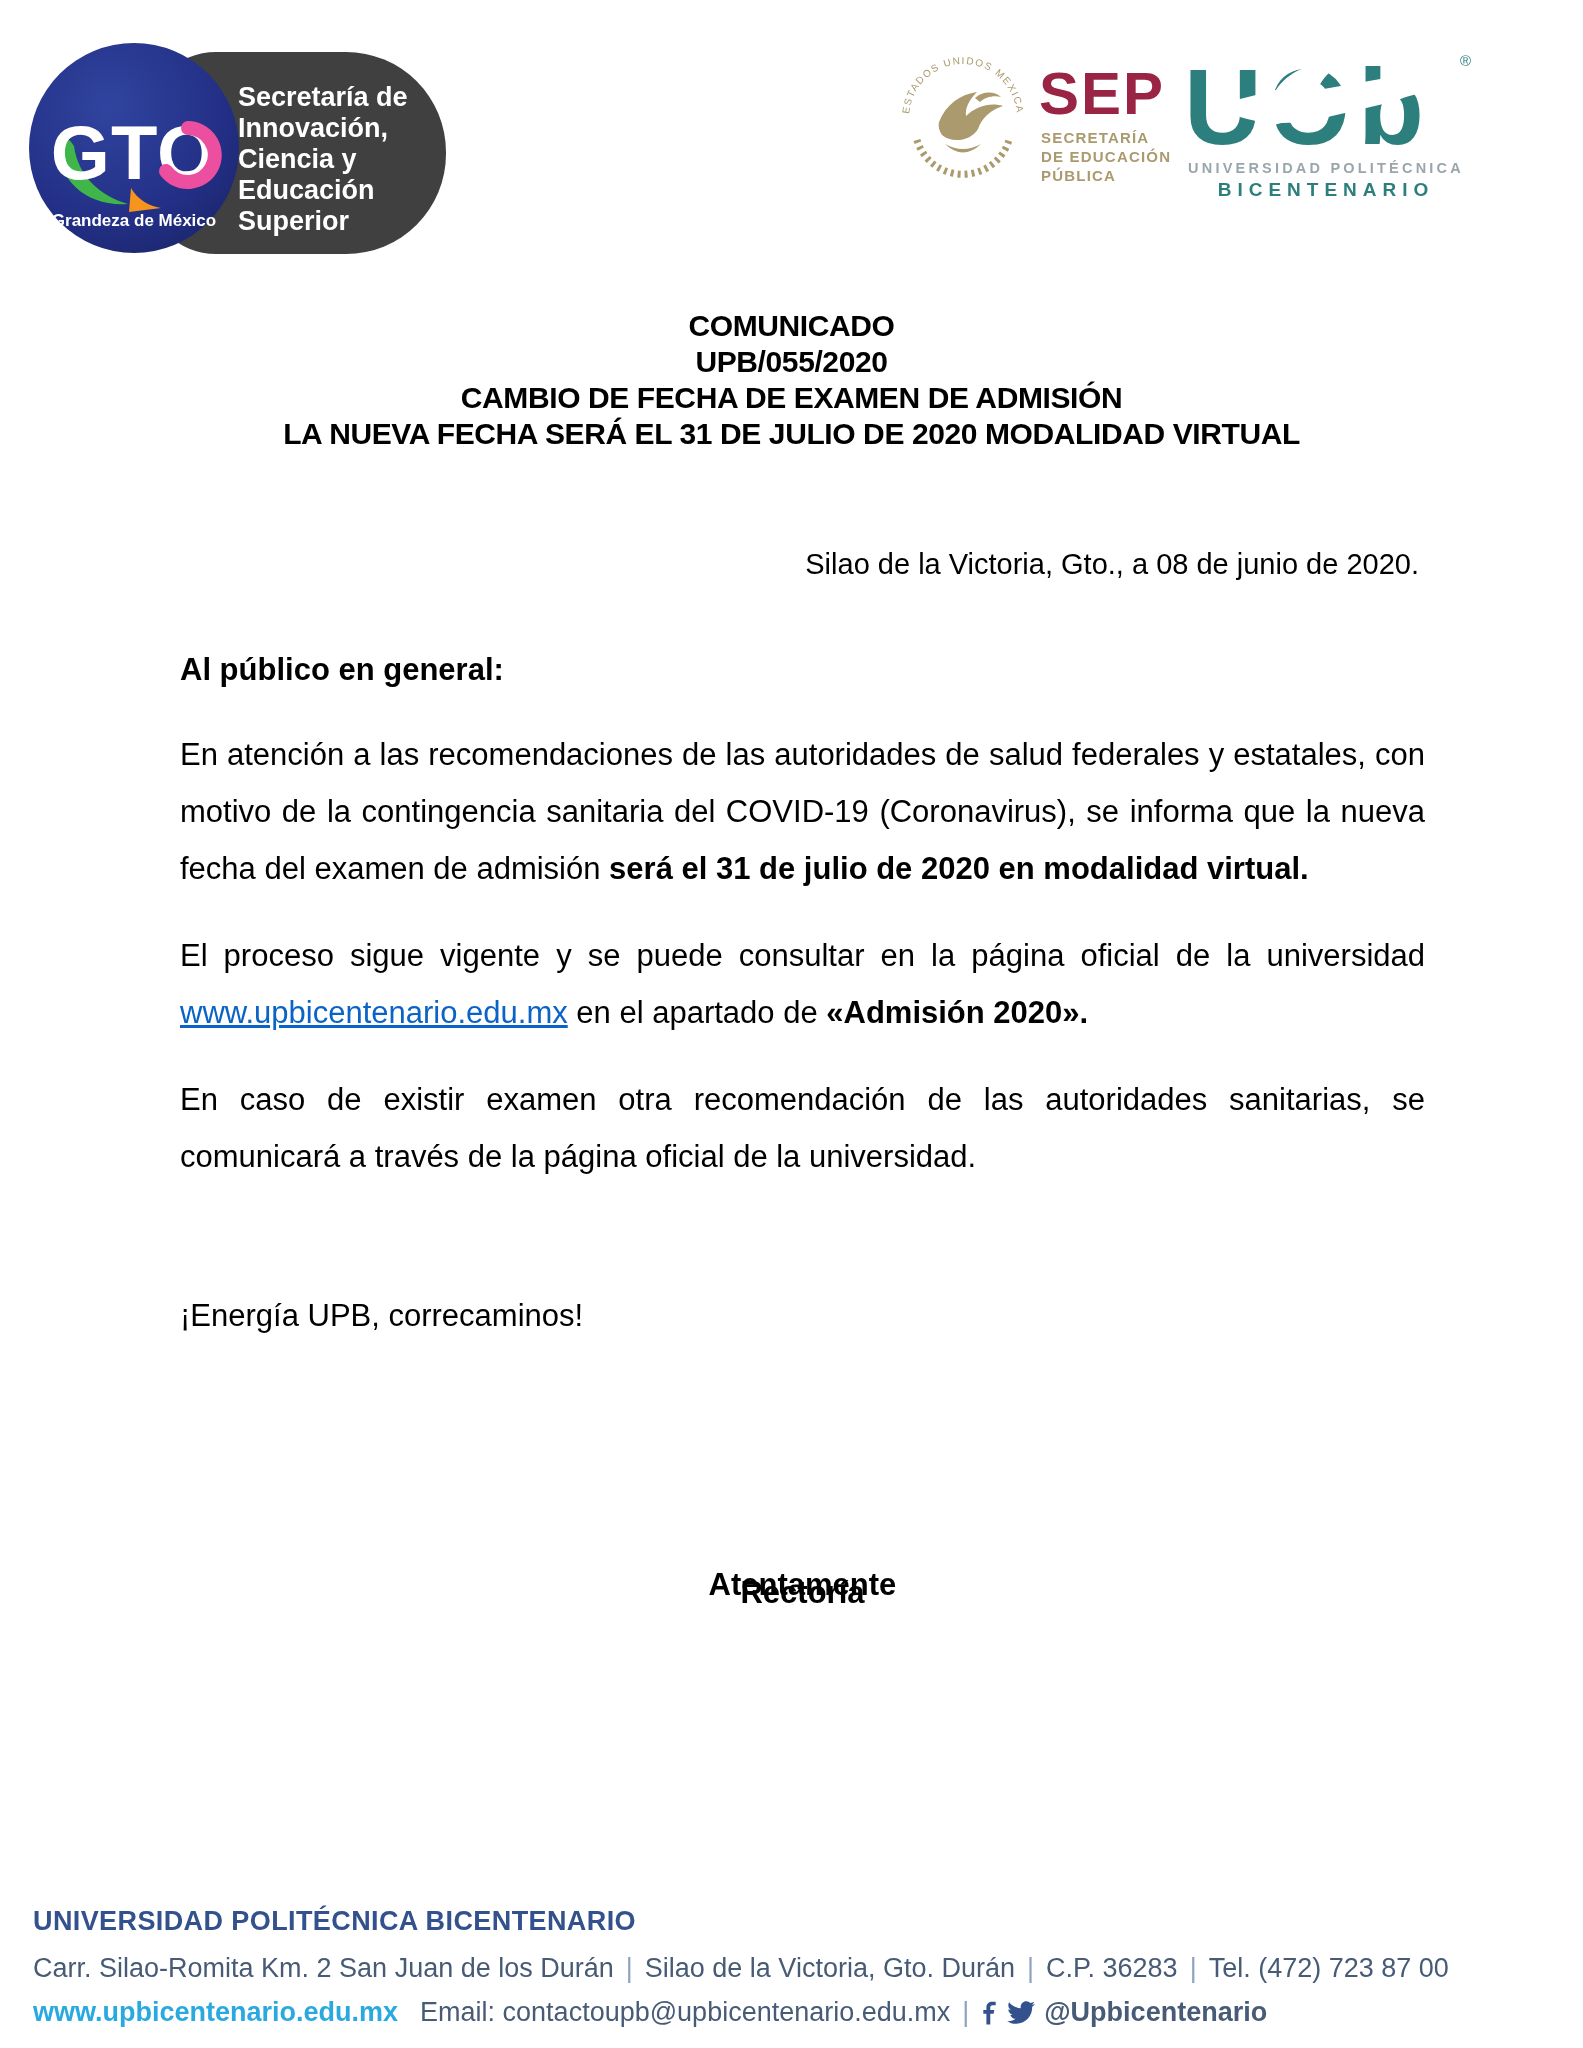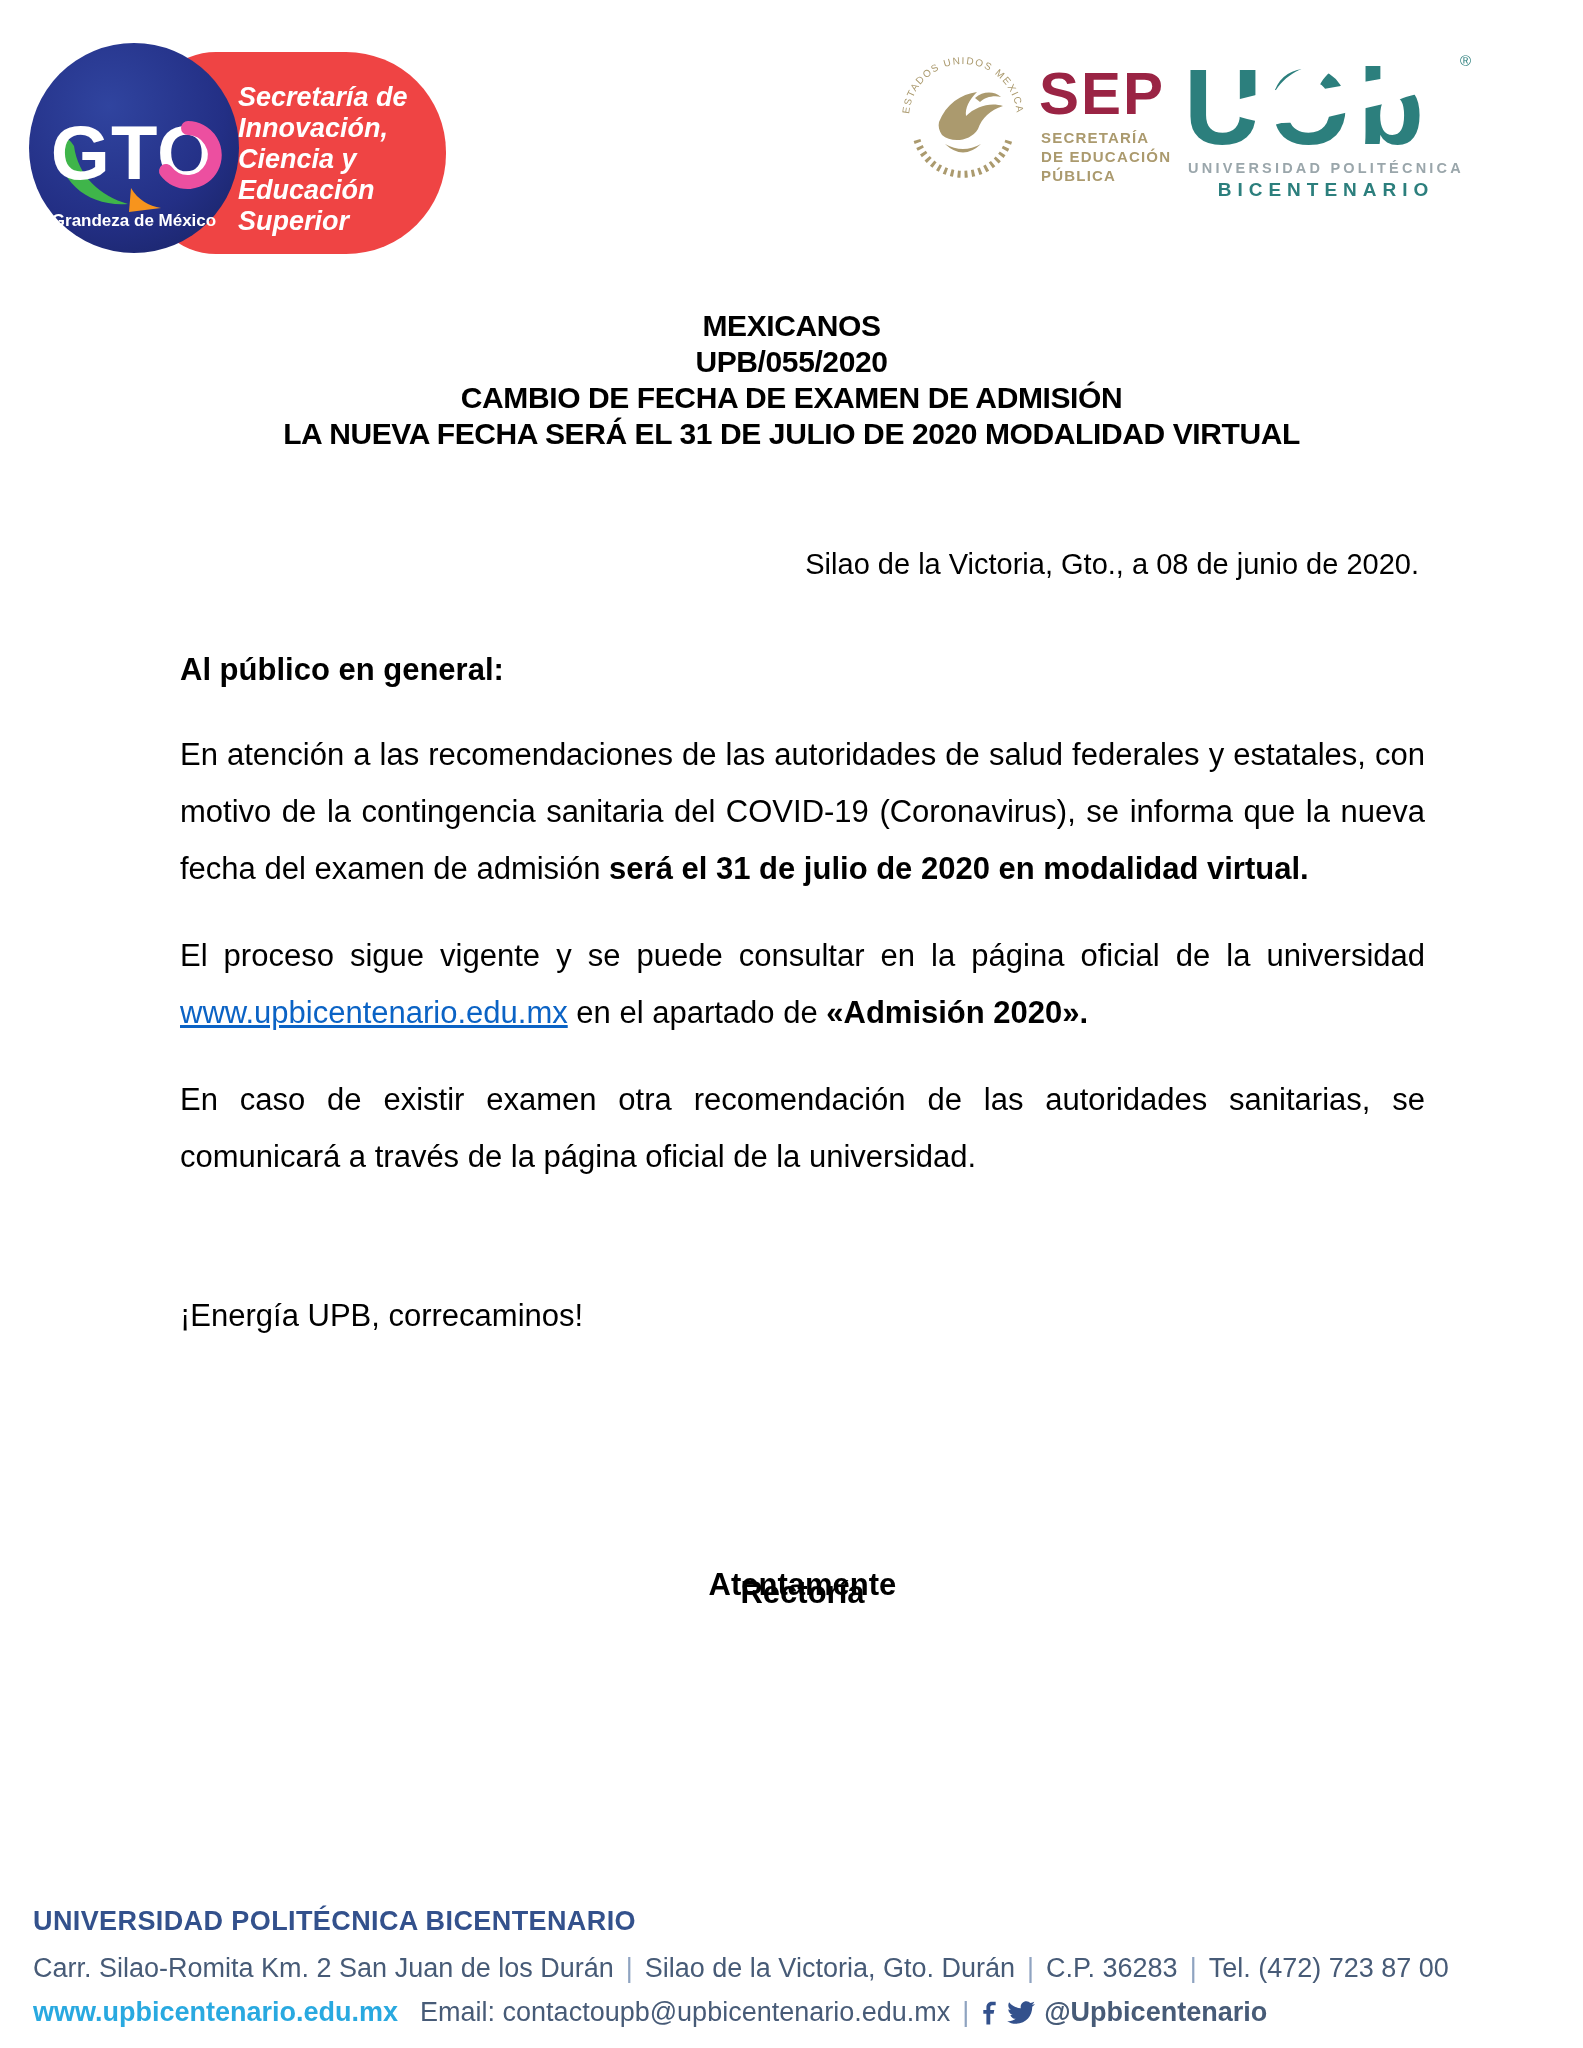--- a/index.html
+++ b/index.html
@@ -10,21 +10,21 @@
     font-family:"Liberation Sans",sans-serif;
     color:#000;
     overflow:hidden;
   }
   svg text{font-family:"Liberation Sans",sans-serif;}
 
   
   .gto-logo{position:absolute;left:28px;top:36px;width:418px;height:230px;}
   .gto-pill{
     position:absolute;left:118px;top:16px;width:300px;height:202px;
-    background:#ef4444;border-radius:70px 100px 100px 70px;z-index:1;font-style:italic;
+    background:#404040;border-radius:70px 100px 100px 70px;z-index:1;
   }
   .gto-pill-text{
     position:absolute;left:92px;top:30px;
     color:#fff;font-weight:bold;font-size:27px;line-height:31px;
   }
   .gto-circle{position:absolute;left:0;top:6px;width:212px;height:212px;z-index:2;}
 
   .sep-logo{position:absolute;left:893px;top:46px;width:282px;height:152px;}
   .upb-logo{position:absolute;left:1180px;top:48px;width:292px;height:152px;}
 
@@ -136,21 +136,21 @@
                  C234,24 258,33 268,50 C250,43 232,45 216,53 L152,68
                  C122,77 84,77 60,69 Z" fill="#ffffff"></path>
         <text x="280" y="18" font-size="15" fill="#2c7f7d">®</text>
         <text x="146" y="125" text-anchor="middle" font-size="14.5" font-weight="bold" fill="#9aa6ab" letter-spacing="3.2">UNIVERSIDAD POLITÉCNICA</text>
         <text x="146" y="148" text-anchor="middle" font-size="19" font-weight="bold" fill="#2c7f7d" letter-spacing="6">BICENTENARIO</text>
       </svg>
     </div>
   </header>
 
   <div class="title-block">
-    <div>MEXICANOS</div>
+    <div>COMUNICADO</div>
     <div>UPB/055/2020</div>
     <div>CAMBIO DE FECHA DE EXAMEN DE ADMISIÓN</div>
     <div>LA NUEVA FECHA SERÁ EL 31 DE JULIO DE 2020 MODALIDAD VIRTUAL</div>
   </div>
 
   <div class="date-line">Silao de la Victoria, Gto., a 08 de junio de 2020.</div>
 
   <div class="salutation">Al público en general:</div>
 
   <div class="letter-body">

